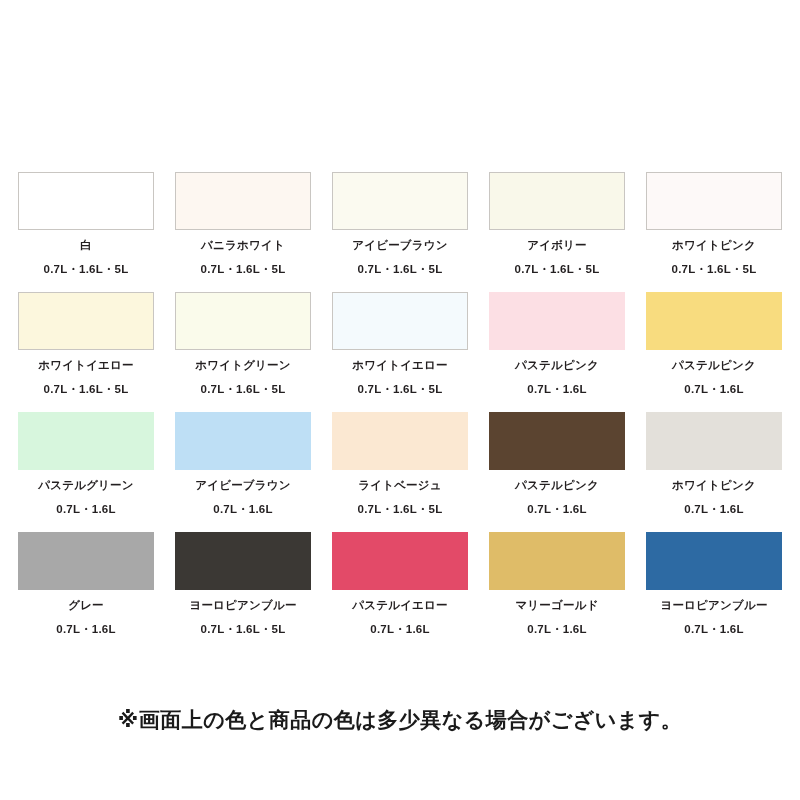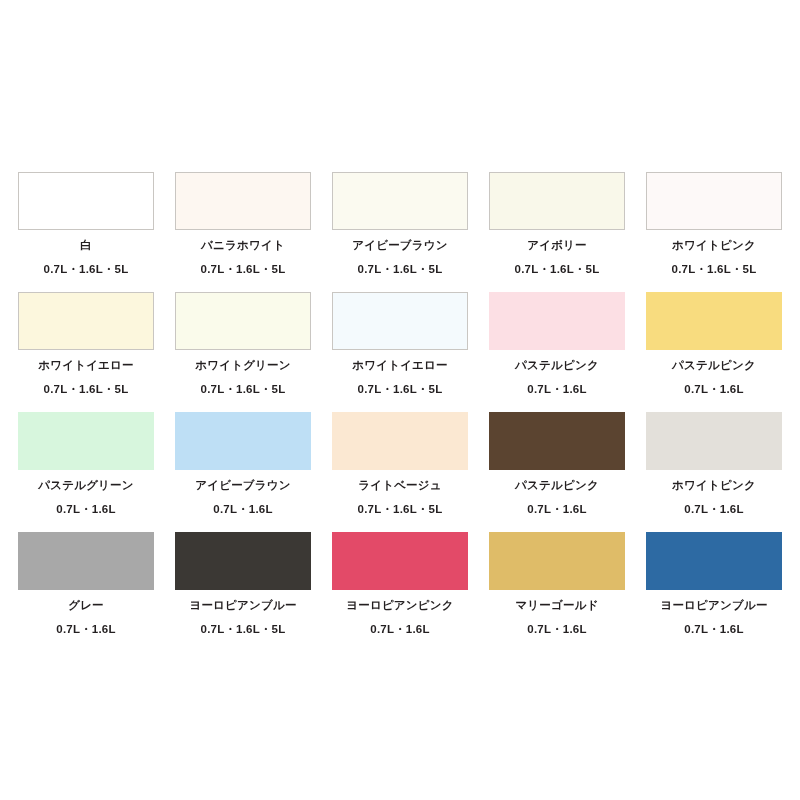--- a/index.html
+++ b/index.html
@@ -162,29 +162,30 @@
         <div class="swatch-name">グレー</div>
         <div class="swatch-sizes">0.7L・1.6L</div>
       </div>
       <div class="swatch-cell">
         <div class="swatch-chip no-border" style="background-color: rgb(59, 56, 52);"></div>
         <div class="swatch-name">ヨーロピアンブルー</div>
         <div class="swatch-sizes">0.7L・1.6L・5L</div>
       </div>
       <div class="swatch-cell">
         <div class="swatch-chip no-border" style="background-color: rgb(227, 74, 104);"></div>
-        <div class="swatch-name">ヨーロピアンピンク</div>
+        <div class="swatch-name">パステルイエロー</div>
         <div class="swatch-sizes">0.7L・1.6L</div>
       </div>
       <div class="swatch-cell">
         <div class="swatch-chip no-border" style="background-color: rgb(223, 188, 104);"></div>
         <div class="swatch-name">マリーゴールド</div>
         <div class="swatch-sizes">0.7L・1.6L</div>
       </div>
       <div class="swatch-cell">
         <div class="swatch-chip no-border" style="background-color: rgb(45, 106, 163);"></div>
         <div class="swatch-name">ヨーロピアンブルー</div>
         <div class="swatch-sizes">0.7L・1.6L</div>
       </div>
     </div>
 
+  <div id="footer-note">※画面上の色と商品の色は多少異なる場合がございます。</div>
 
 </div>
 
 </body></html>

